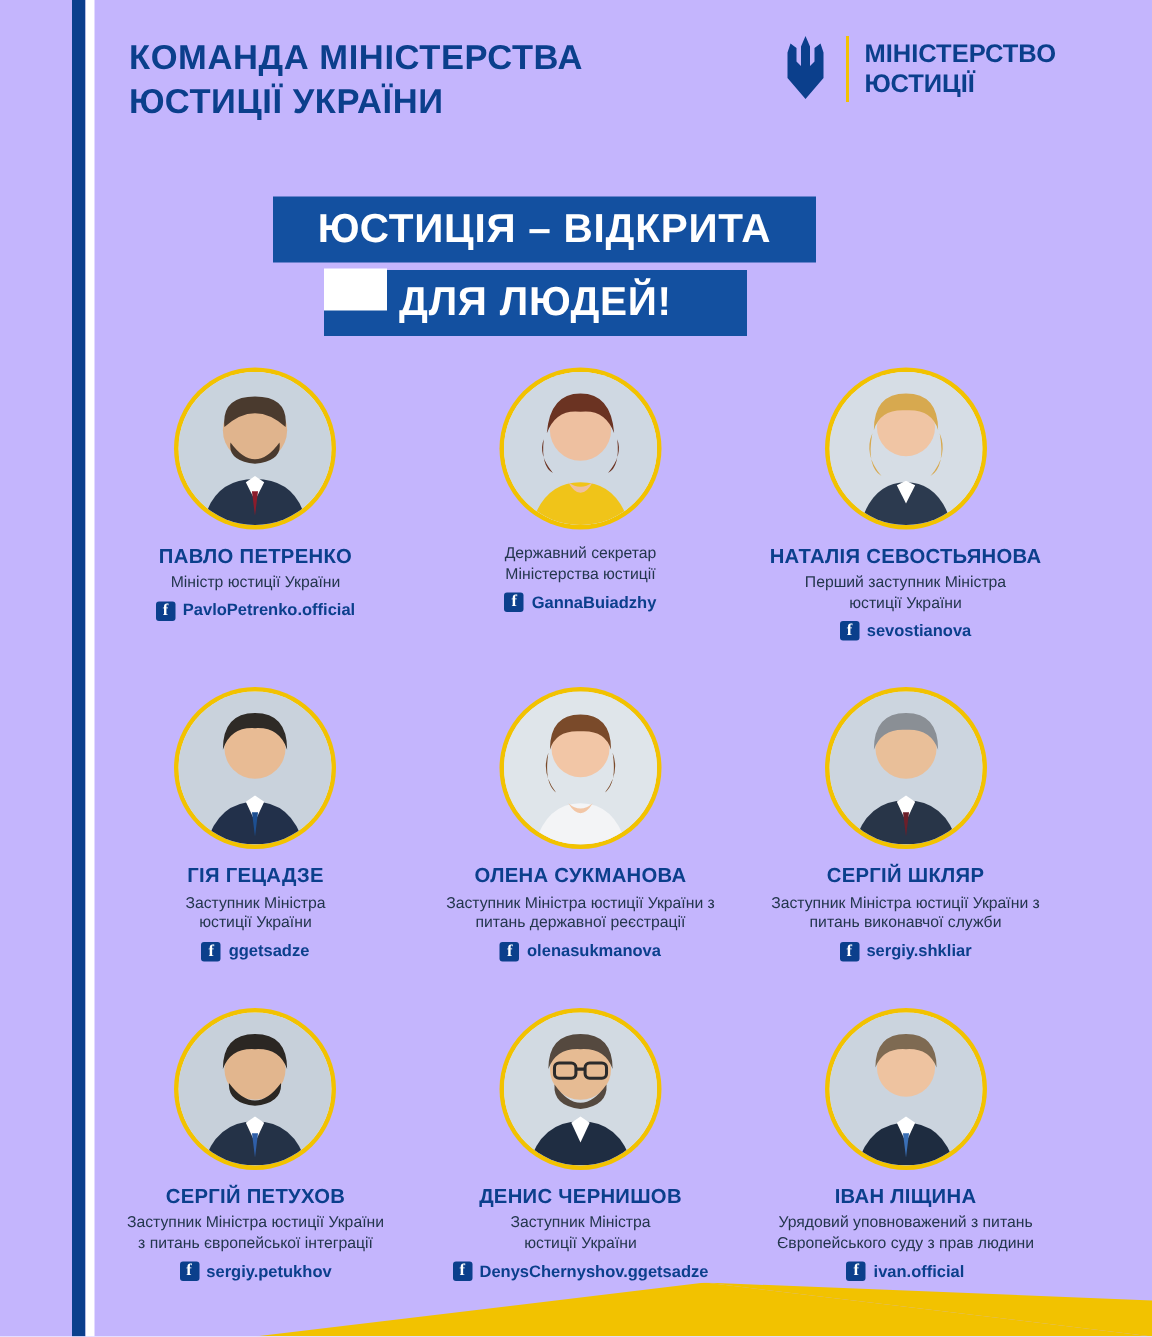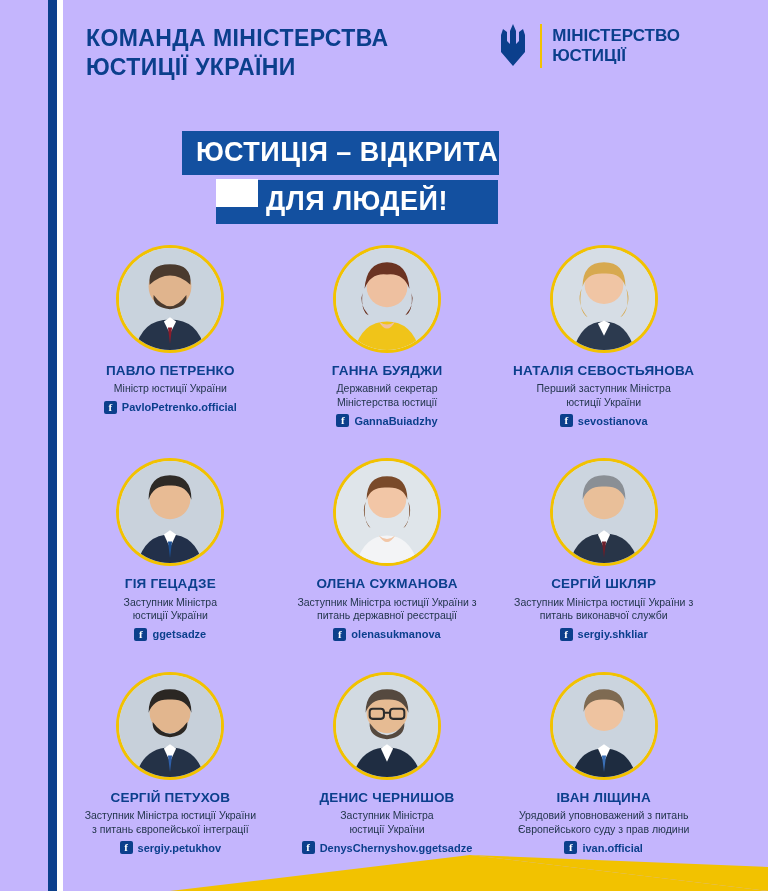--- a/index.html
+++ b/index.html
@@ -38,21 +38,21 @@
     font-size: 23px;
     font-weight: bold;
     letter-spacing: 0.4px;
     line-height: 1.28;
     color: #0b3f8c;
     text-transform: uppercase;
     white-space: pre-line;
   }
   .brand {
     position: absolute;
-    right: 88px; top: 22px;
+    right: 64px; top: 22px;
     display: flex; align-items: center; gap: 10px;
   }
   .brand-emblem {
     width: 34px; height: 48px;
     display: flex; align-items: center; justify-content: center;
   }
   .brand-sep {
     width: 2px; height: 44px; background: #f2c200;
   }
   .brand-text {
@@ -69,21 +69,21 @@
     background: #1350a0;
     color: #ffffff;
     font-weight: bold;
     font-size: 27px;
     letter-spacing: 0.5px;
     text-transform: uppercase;
     text-align: center;
     padding: 6px 14px 7px 14px;
     white-space: nowrap;
   }
-  .slogan-line.first { margin-left: 14px; width: 317px; }
+  .slogan-line.first { margin-left: 14px; width: 362px; }
   .slogan-line.second {
     margin-top: 5px;
     margin-left: 48px;
     width: 282px;
   }
   .slogan-notch {
     position: absolute;
     left: 48px; top: 48px;
     width: 42px; height: 28px;
     background: #ffffff;
@@ -202,21 +202,20 @@
           <svg viewBox="0 0 100 100">
               <rect width="100" height="100" fill="#cfd8e2"></rect>
               <circle cx="50" cy="38" r="20" fill="#eec0a0"></circle>
               <path d="M28 40 q2 -26 22 -26 q20 0 22 26 q-6 -16 -22 -14 q-16 -2 -22 14" fill="#6b3322"></path>
               <path d="M26 44 q-2 18 6 22 q-10 -12 -6 -22 M74 44 q2 18 -6 22 q10 -12 6 -22" fill="#6b3322"></path>
               <path d="M18 100 q8 -28 32 -28 q24 0 32 28 z" fill="#f0c419"></path>
               <path d="M42 72 q8 14 16 0 q-8 6 -16 0" fill="#eec0a0"></path>
             </svg>
         </div>
       </div>
-      <div class="p-name">ГАННА БУЯДЖИ</div>
       <div class="p-role">Державний секретар
 Міністерства юстиції</div>
       <div class="p-fb">
         <span class="fb-badge">f</span>
         <span>GannaBuiadzhy</span>
       </div>
     </div>
 
     <div class="person">
       <div class="photo-wrap">

